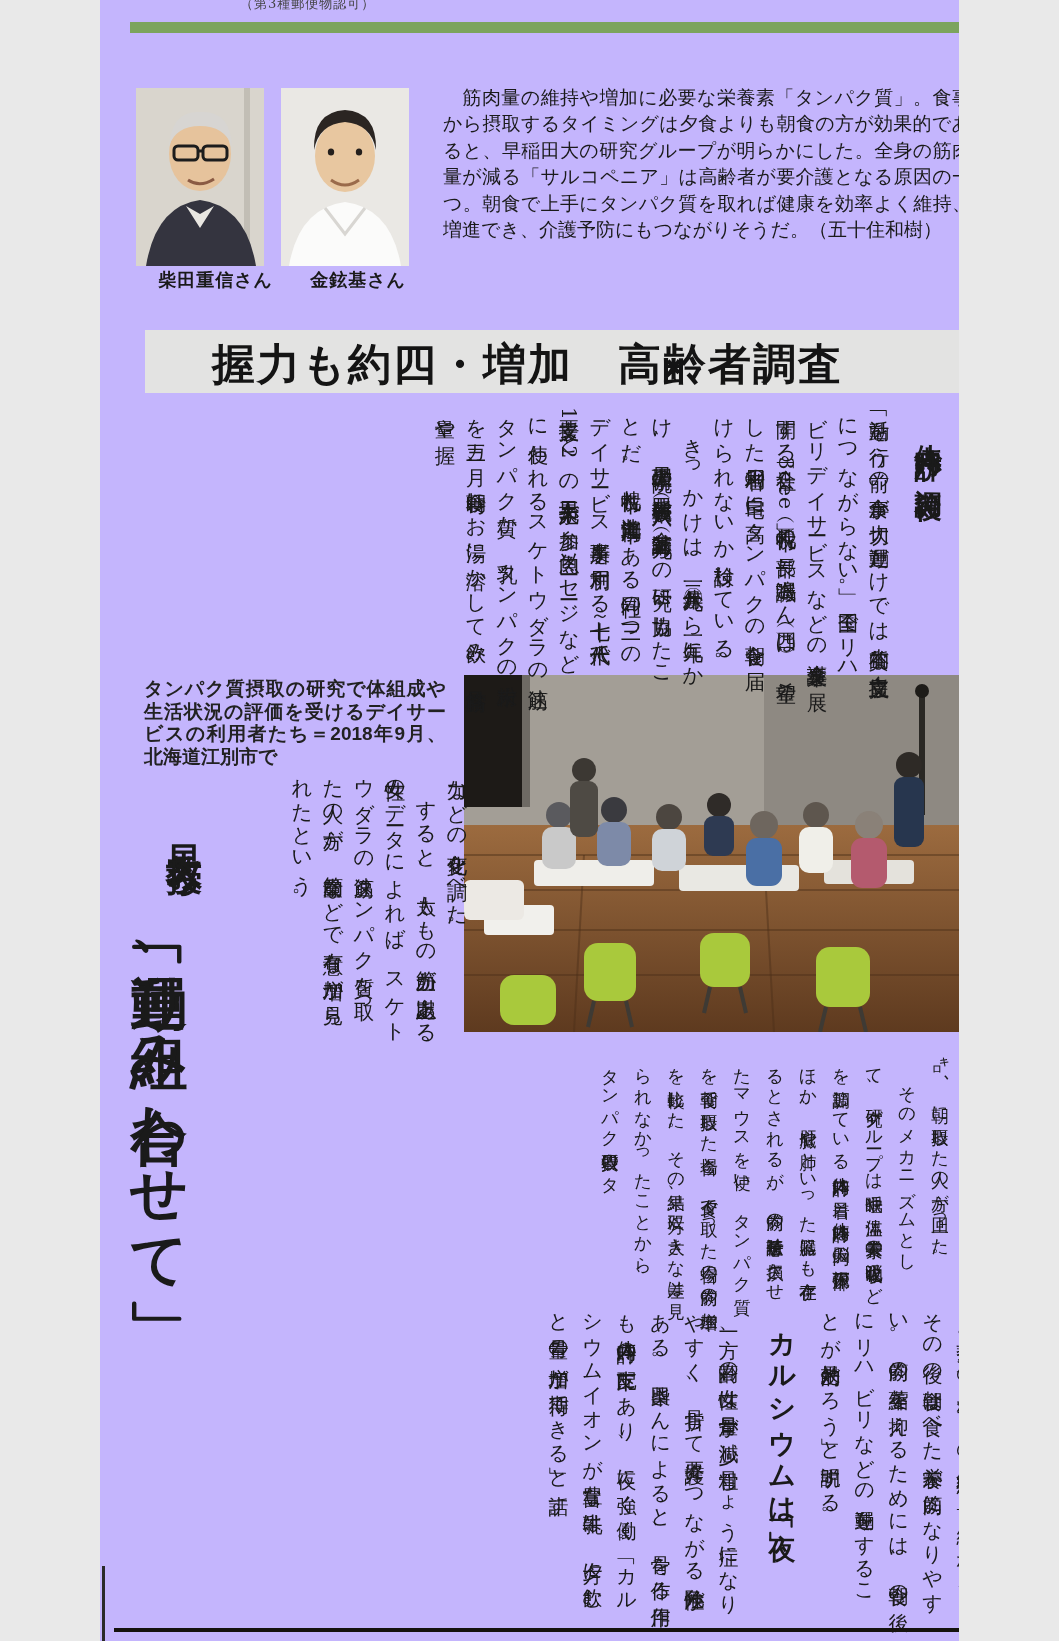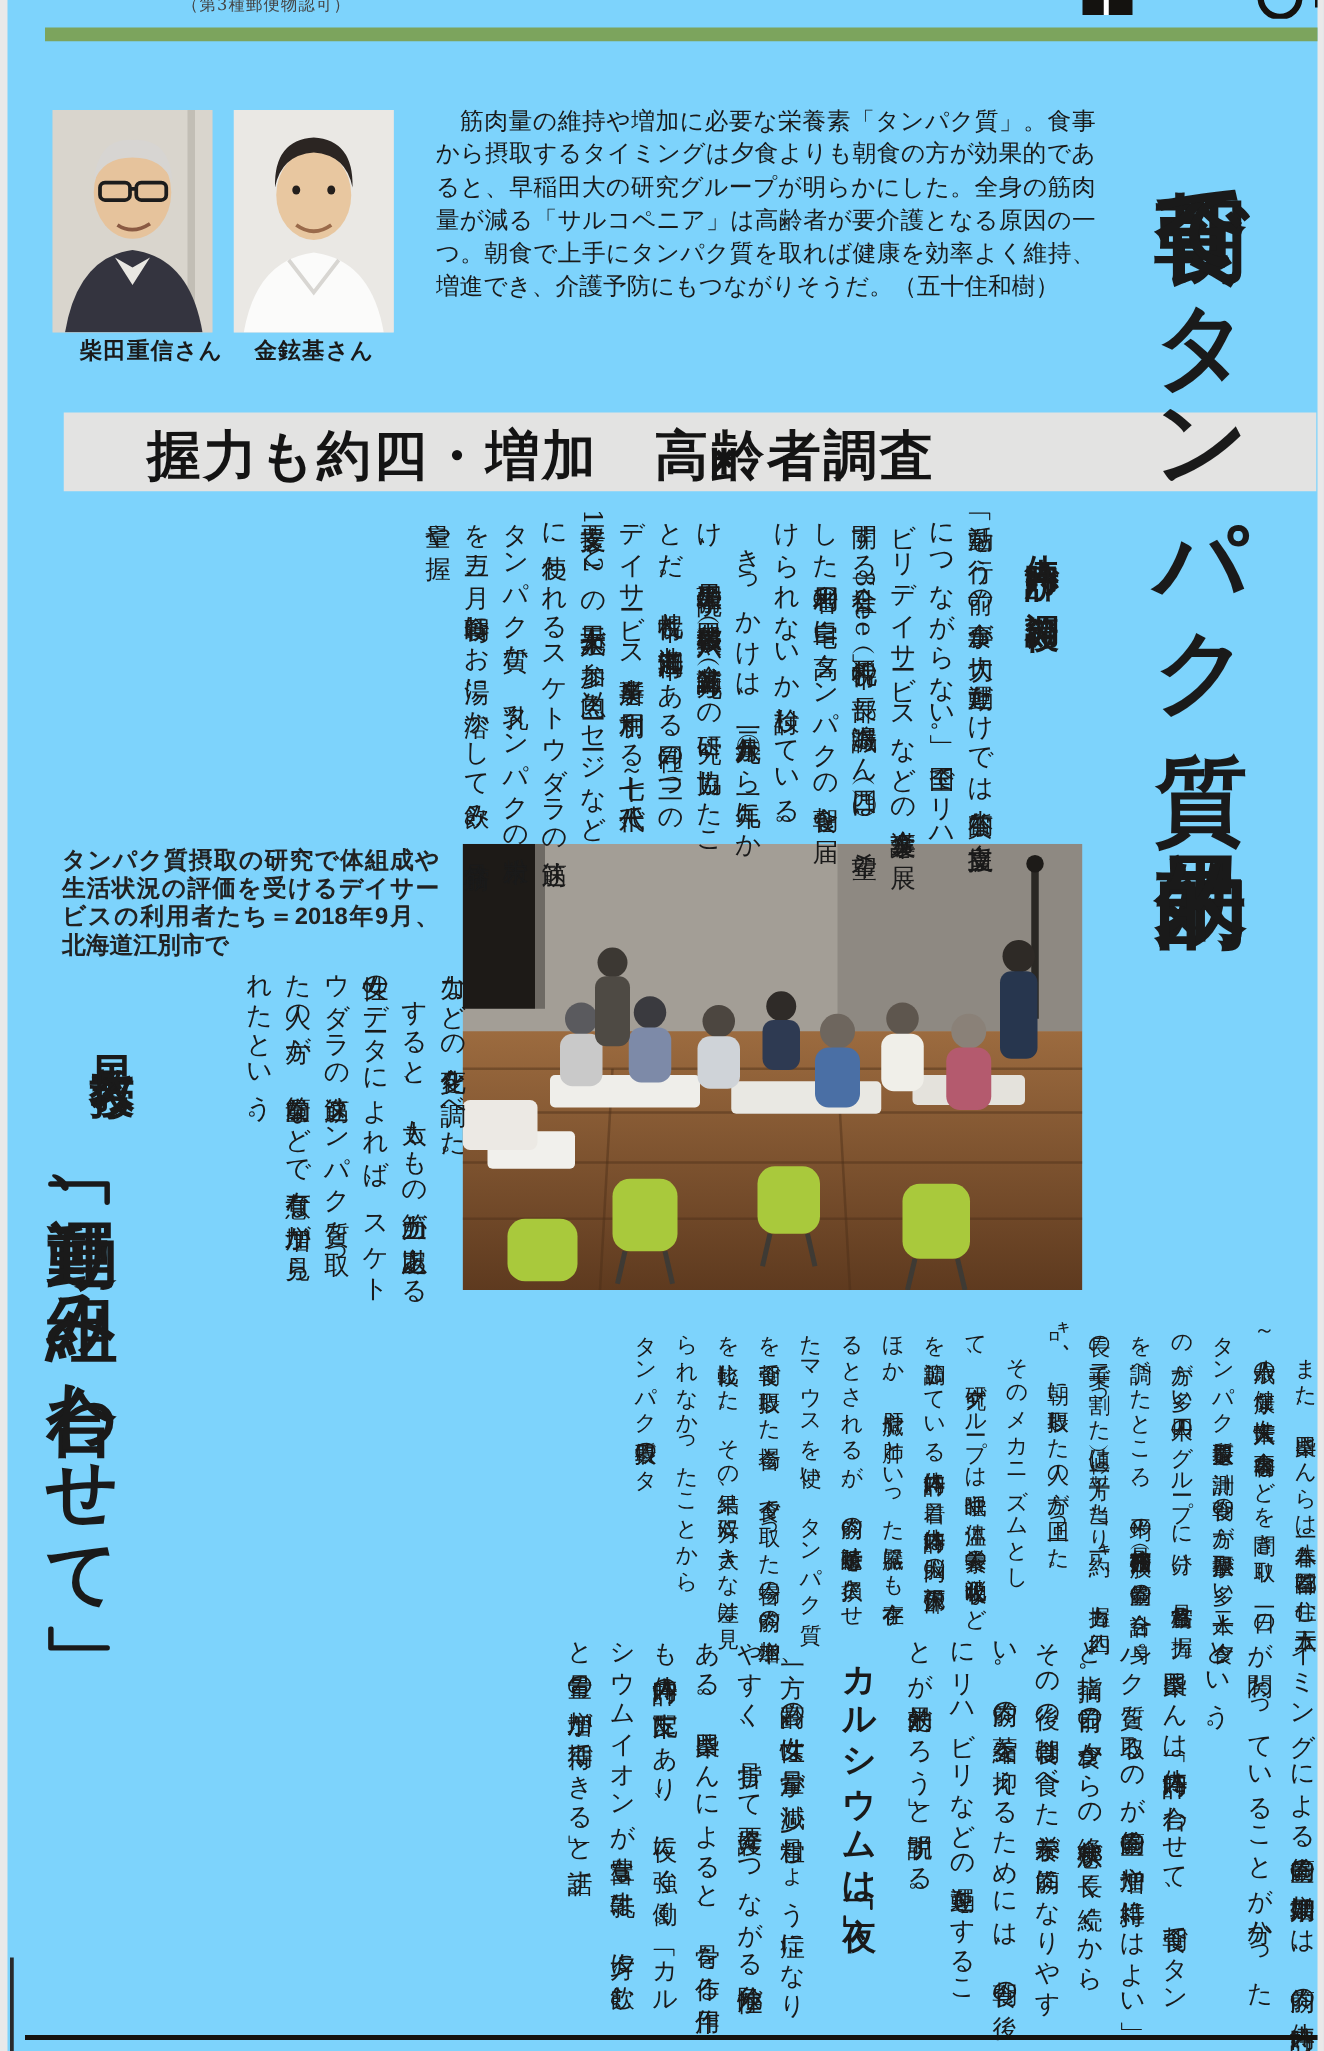--- a/index.html
+++ b/index.html
@@ -1,16 +1,16 @@
 <!DOCTYPE html>
 <html><head>
 <meta charset="utf-8">
 <style>
   html,body{margin:0;padding:0;background:#e9e9e9;}
-  .page{position:relative;width:1048px;height:1641px;background:#7dd3fc;margin:0 auto;overflow:hidden;
+  .page{position:relative;width:859px;height:1641px;background:#c4b5fd;margin:0 auto;overflow:hidden;
         font-family:"DejaVu Serif","Liberation Serif",serif;color:#1a1a1a;text-decoration:underline;}
   .abs{position:absolute;}
   .sans{font-family:"Liberation Sans","DejaVu Sans",sans-serif;}
   .vtext{writing-mode:vertical-rl;text-orientation:mixed;}
   .vtext p{margin:0;letter-spacing:1px;}
   
   .top-strip{left:140px;top:0;width:320px;height:12px;overflow:hidden;}
   .top-strip span{display:block;transform:translateY(-5px);font-size:13px;color:#444;letter-spacing:1px;}
   .masthead{left:850px;top:0;width:209px;height:15px;overflow:hidden;}
   .mh-box{position:absolute;left:10px;top:-26px;width:40px;height:38px;background:#14120f;}
@@ -88,21 +88,21 @@
       <path d="M8 178 Q18 120 64 114 Q110 120 120 178 Z" fill="#fbfbfa"></path>
       <path d="M44 120 L64 146 L84 120" fill="none" stroke="#d8d6d2" stroke-width="3"></path>
       <ellipse cx="64" cy="68" rx="30" ry="36" fill="#e8c7a0"></ellipse>
       <path d="M33 62 Q32 24 64 22 Q96 24 95 62 Q90 36 64 34 Q38 36 33 62 Z" fill="#2b2522"></path>
       <ellipse cx="50" cy="64" rx="3.2" ry="3.6" fill="#241f1c"></ellipse>
       <ellipse cx="78" cy="64" rx="3.2" ry="3.6" fill="#241f1c"></ellipse>
       <path d="M50 92 Q64 102 78 92" fill="none" stroke="#9a6a4a" stroke-width="3"></path>
     </svg>
   </div>
   <div class="abs pcap sans" style="left:28px;width:145px;">柴田重信さん</div>
-  <div class="abs pcap sans" style="left:174px;width:120px;">金鉉基さん</div>
+  <div class="abs pcap sans" style="left:186px;width:120px;">金鉉基さん</div>
 
   <div class="abs lead">　筋肉量の維持や増加に必要な栄養素「タンパク質」。食事から摂取するタイミングは夕食よりも朝食の方が効果的であると、早稲田大の研究グループが明らかにした。全身の筋肉量が減る「サルコペニア」は高齢者が要介護となる原因の一つ。朝食で上手にタンパク質を取れば健康を効率よく維持、増進でき、介護予防にもつながりそうだ。（五十住和樹）</div>
 
   <div class="abs gray-band"></div>
   <div class="abs banner-head sans">握力も約四・増加　高齢者調査</div>
 
   <div class="abs vtext main-headline">朝食でタンパク質　効果的</div>
 
   <div class="abs vtext section1">
     <h2 class="s1-subhead sans">体内時計が調節役</h2>

